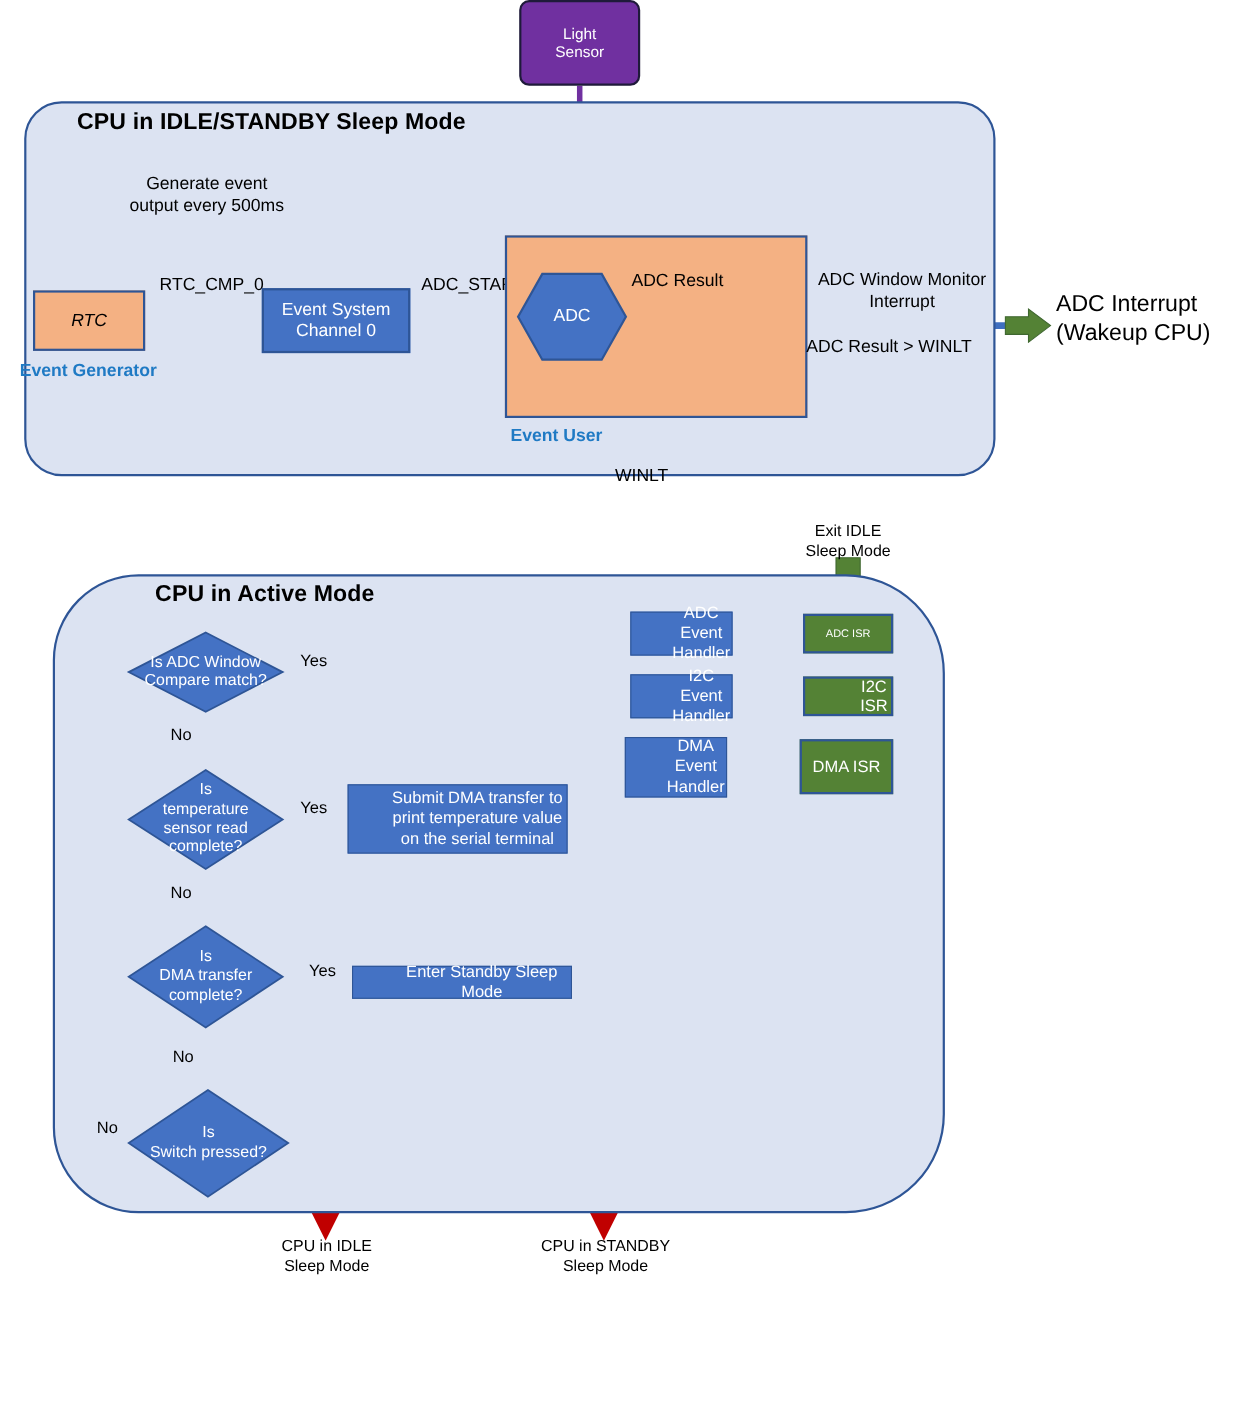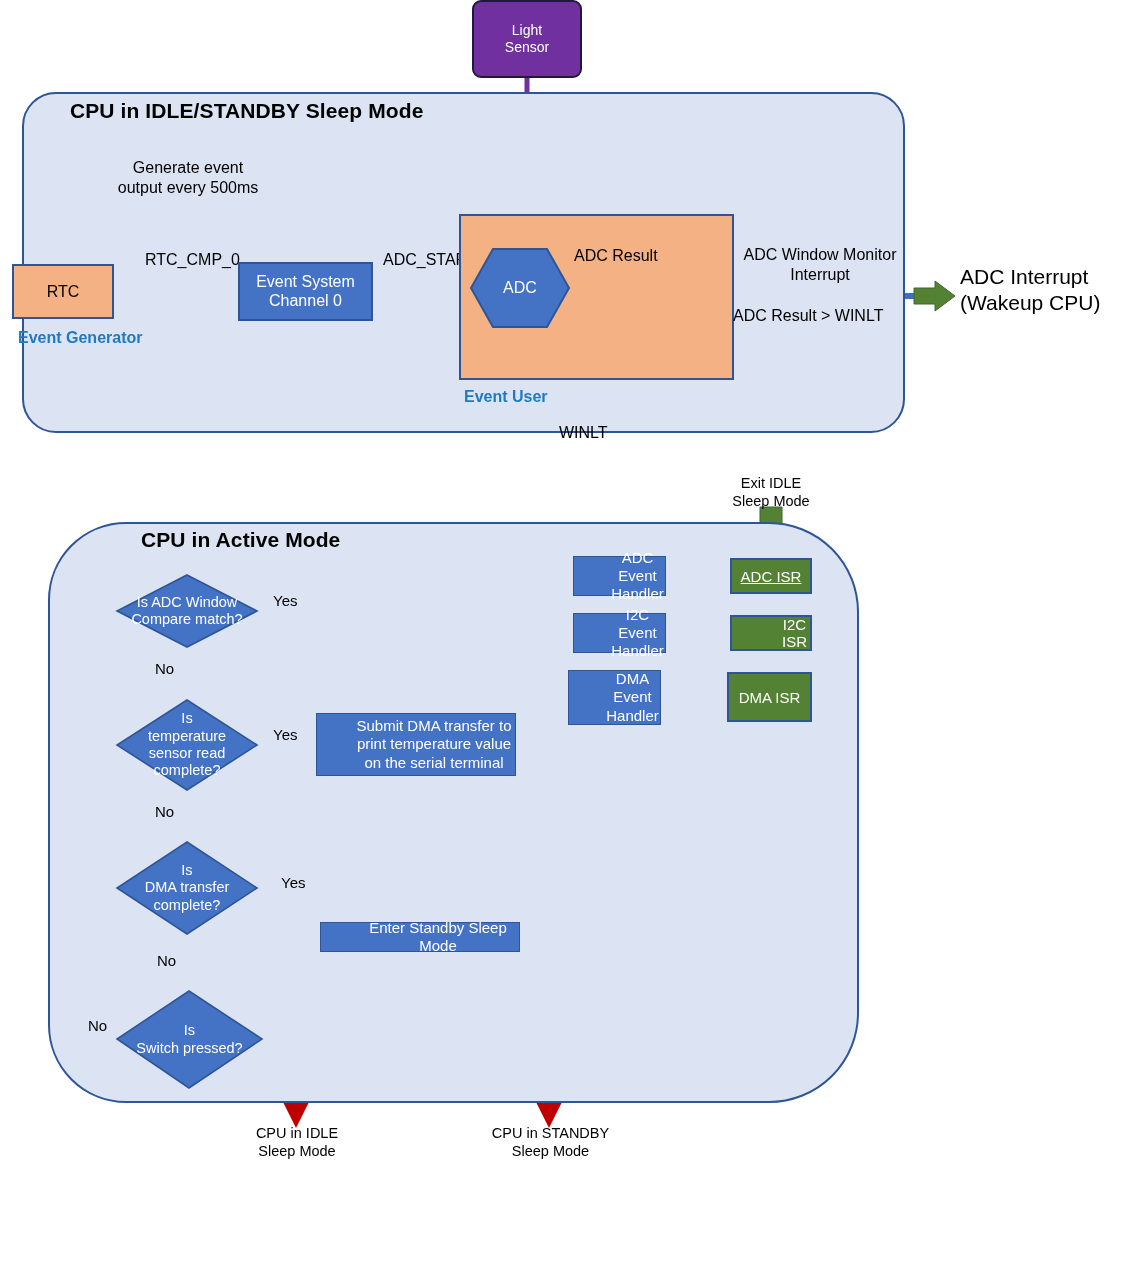--- a/index.html
+++ b/index.html
@@ -158,21 +158,21 @@
   <div class="panel panel-top abs" style="left:22px;top:92px;width:883px;height:341px;"></div>
 
   <div class="abs panel-title" style="left:70px;top:99px;">CPU in IDLE/STANDBY Sleep Mode</div>
 
   <div class="abs box-purple ctr" style="left:472px;top:0px;width:110px;height:78px;white-space:pre-line;">Light
 Sensor</div>
 
   <div class="abs lbl ctr" style="left:95px;top:158px;width:186px;white-space:pre-line;">Generate event
 output every 500ms</div>
 
-  <div class="abs box-orange ctr" style="left:12px;top:264px;width:102px;height:55px;">RTC</div>
+  <div class="abs box-orange ctr" style="left:30px;top:264px;width:102px;height:55px;font-style:italic;">RTC</div>
   <div class="abs lbl-blue" style="left:18px;top:329px;">Event Generator</div>
 
   <div class="abs lbl" style="left:145px;top:250px;">RTC_CMP_0</div>
 
   <div class="abs box-blue ctr" style="left:238px;top:262px;width:135px;height:59px;white-space:pre-line;">Event System
 Channel 0</div>
 
   <div class="abs lbl" style="left:383px;top:250px;">ADC_START</div>
 
   <div class="abs region-orange" style="left:459px;top:214px;width:275px;height:166px;"></div>
@@ -226,32 +226,32 @@
 
   <svg class="abs" style="left:117px;top:842px;width:140px;height:92px;overflow:visible;">
     <path d="M70,0 L140,46 L70,92 L0,46 Z" fill="#4472c4" stroke="#2e5596" stroke-width="1.6"></path>
   </svg>
   <div class="abs ctr fc-txt" style="left:117px;top:842px;width:140px;height:92px;white-space:pre-line;">Is
 DMA transfer
 complete?</div>
   <div class="abs lbl-yn" style="left:281px;top:874px;">Yes</div>
   <div class="abs lbl-yn" style="left:157px;top:952px;">No</div>
 
-  <div class="abs fc-box ctr" style="left:320px;top:878px;width:200px;height:30px;margin-top:44px;">Enter Standby Sleep Mode</div>
+  <div class="abs fc-box ctr" style="left:320px;top:878px;width:200px;height:30px;">Enter Standby Sleep Mode</div>
 
   <svg class="abs" style="left:117px;top:991px;width:145px;height:97px;overflow:visible;">
     <path d="M72,0 L145,48 L72,97 L0,48 Z" fill="#4472c4" stroke="#2e5596" stroke-width="1.6"></path>
   </svg>
   <div class="abs ctr fc-txt" style="left:117px;top:991px;width:145px;height:97px;white-space:pre-line;">Is
 Switch pressed?</div>
   <div class="abs lbl-yn" style="left:88px;top:1017px;">No</div>
 
   <div class="abs fc-box ctr" style="left:573px;top:556px;width:93px;height:40px;white-space:pre-line;">ADC Event
 Handler</div>
-  <div class="abs box-green ctr" style="left:730px;top:558px;width:82px;height:36px;font-size:15px;text-decoration:underline;">ADC ISR</div>
+  <div class="abs box-green ctr" style="left:730px;top:558px;width:82px;height:36px;font-size:10px;">ADC ISR</div>
 
   <div class="abs fc-box ctr" style="left:573px;top:613px;width:93px;height:40px;white-space:pre-line;">I2C Event
 Handler</div>
   <div class="abs box-green ctr" style="left:730px;top:615px;width:82px;height:36px;font-size:15px;padding-left:47px;">I2C ISR</div>
 
   <div class="abs fc-box ctr" style="left:568px;top:670px;width:93px;height:55px;white-space:pre-line;">DMA
 Event
 Handler</div>
   <div class="abs box-green ctr" style="left:727px;top:672px;width:85px;height:50px;font-size:15px;">DMA ISR</div>
 

